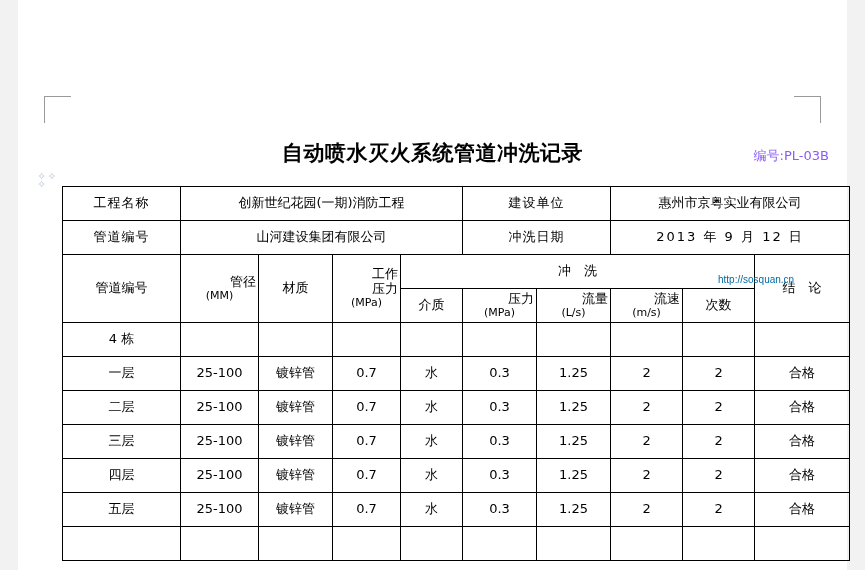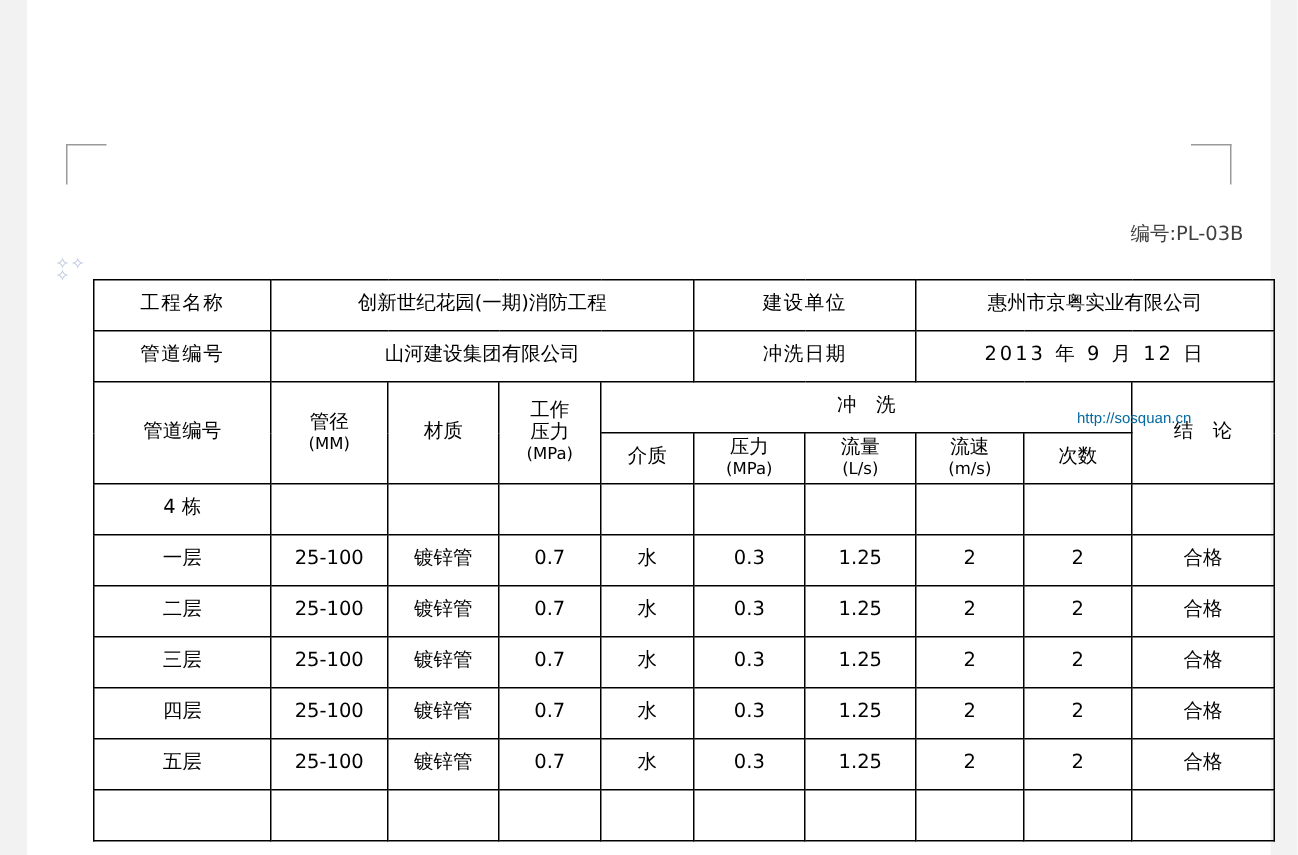--- a/index.html
+++ b/index.html
@@ -41,21 +41,21 @@
     font-weight: bold;
     color: #000;
     letter-spacing: 0.5px;
   }
   .doc-number {
     position: absolute;
     right: 18px;
     top: 147px;
     font-family: "DejaVu Sans", sans-serif;
     font-size: 13px;
-    color: #404040;
+    color: #8b5cf6;
   }
   .watermark-dots {
     position: absolute;
     left: 19px;
     top: 172px;
     width: 22px;
     height: 16px;
     color: #b9c6dd;
     font-size: 11px;
     line-height: 8px;
@@ -86,36 +86,37 @@
   table.record td {
     border: 1px solid #000;
     text-align: center;
     vertical-align: middle;
     padding: 0 2px;
     height: 33px;
     line-height: 1.15;
   }
   td.head-cell { letter-spacing: 1px; margin-left: 25px; }
   td.left-pad { text-align: left; padding-left: 8px; }
-  .stack { display: block; }
+  .stack { display: block; text-align: right; }
   .stack-sm { display: block; font-size: 11px; }
   .row-tall td { height: 35px; }
   .hdr2 td { height: 66px; }
   .cell-date { letter-spacing: 2px; margin-top: 11px; }
 </style>
 </head>
 <body>
 
 <div class="page">
 
   <div class="crop tl"></div>
   <div class="crop tr"></div>
 
   <div class="watermark-dots">✧✧<br>✧</div>
 
+  <div class="doc-title">自动喷水灭火系统管道冲洗记录</div>
   <div class="doc-number">编号:PL-03B</div>
 
   <div class="url-overlay">http://sosquan.cn</div>
 
   <table class="record">
     <colgroup>
       <col style="width:118px">
       <col style="width:78px">
       <col style="width:74px">
       <col style="width:68px">

